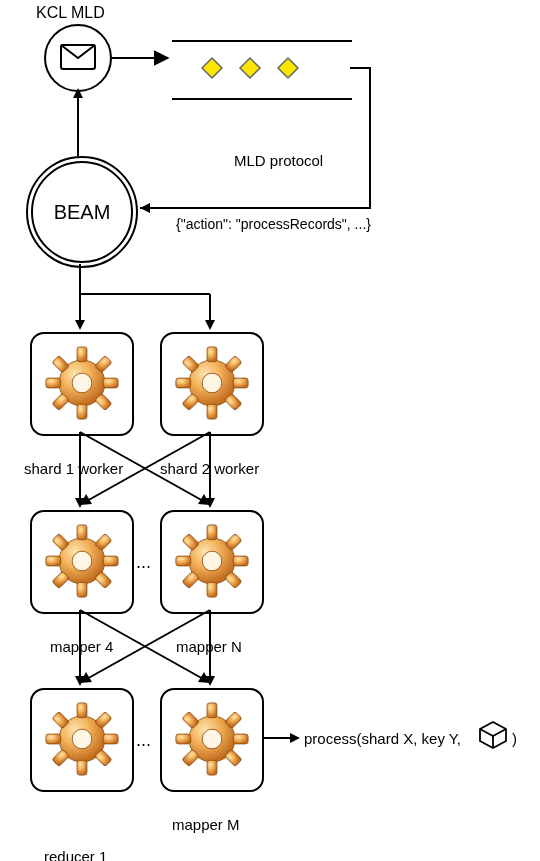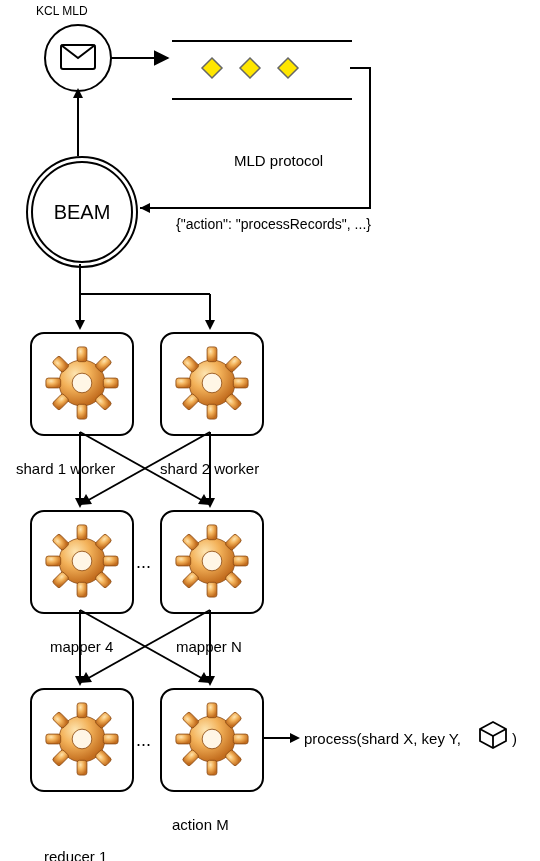--- a/index.html
+++ b/index.html
@@ -79,21 +79,21 @@
   .beam-text {
     position: relative;
     z-index: 2;
     font-size: 20px;
   }
 </style>
 </head>
 <body>
 <div class="canvas">
 
-<div class="label" style="left:36px; top:4px; font-size:12px;">KCL MLD</div>
+<div class="label" style="left:36px; top:4px; font-size:16px;">KCL MLD</div>
 
 <div class="circle-single" style="left:44px; top:24px; width:64px; height:64px;">
   <span>
     <svg width="36" height="26" viewBox="0 0 36 26">
       <rect x="1" y="1" width="34" height="24" rx="2" ry="2" fill="#fff" stroke="#000" stroke-width="2"></rect>
       <polyline points="1,1 18,14 35,1" fill="none" stroke="#000" stroke-width="2"></polyline>
     </svg>
   </span>
 </div>
 
@@ -195,21 +195,21 @@
           <rect x="70" y="18" width="12" height="18" rx="3" transform="rotate(45 76 27)"></rect>
           <rect x="18" y="64" width="12" height="18" rx="3" transform="rotate(45 24 73)"></rect>
           <rect x="70" y="64" width="12" height="18" rx="3" transform="rotate(-45 76 73)"></rect>
         </g>
         <circle cx="50" cy="50" r="12" fill="#fff6e6" stroke="#8a4a12"></circle>
       </g>
     </svg>
   </span>
 </div>
 
-<div class="label" style="left:16px; top:460px;">shard 1 worker</div>
+<div class="label" style="left:24px; top:460px;">shard 1 worker</div>
 <div class="label" style="left:160px; top:460px;">shard 2 worker</div>
 
 <svg class="connector" style="left:30px; top:432px;" width="240" height="80">
   <line x1="50" y1="0" x2="50" y2="70" stroke="#000" stroke-width="2"></line>
   <polygon points="50,76 45,66 55,66" fill="#000"></polygon>
   <line x1="180" y1="0" x2="180" y2="70" stroke="#000" stroke-width="2"></line>
   <polygon points="180,76 175,66 185,66" fill="#000"></polygon>
   <line x1="50" y1="0" x2="175" y2="70" stroke="#000" stroke-width="2"></line>
   <polygon points="180,73 168,72 174,62" fill="#000"></polygon>
   <line x1="180" y1="0" x2="55" y2="70" stroke="#000" stroke-width="2"></line>
@@ -308,21 +308,21 @@
           <rect x="18" y="64" width="12" height="18" rx="3" transform="rotate(45 24 73)"></rect>
           <rect x="70" y="64" width="12" height="18" rx="3" transform="rotate(-45 76 73)"></rect>
         </g>
         <circle cx="50" cy="50" r="12" fill="#fff6e6" stroke="#8a4a12"></circle>
       </g>
     </svg>
   </span>
 </div>
 
 <div class="label" style="left:44px; top:816px;margin-top:32px;">reducer 1</div>
-<div class="label" style="left:172px; top:816px;">action M</div>
+<div class="label" style="left:172px; top:816px;">mapper M</div>
 
 <svg class="arrow" style="left:260px; top:728px;" width="40" height="20">
   <line x1="2" y1="10" x2="34" y2="10" stroke="#000" stroke-width="2"></line>
   <polygon points="40,10 30,5 30,15" fill="#000"></polygon>
 </svg>
 
 <div class="label" style="left:304px; top:730px;">process(shard X, key Y, </div>
 
 <div class="cube-box" style="left:478px; top:720px;">
   <svg width="30" height="30" viewBox="0 0 30 30">

